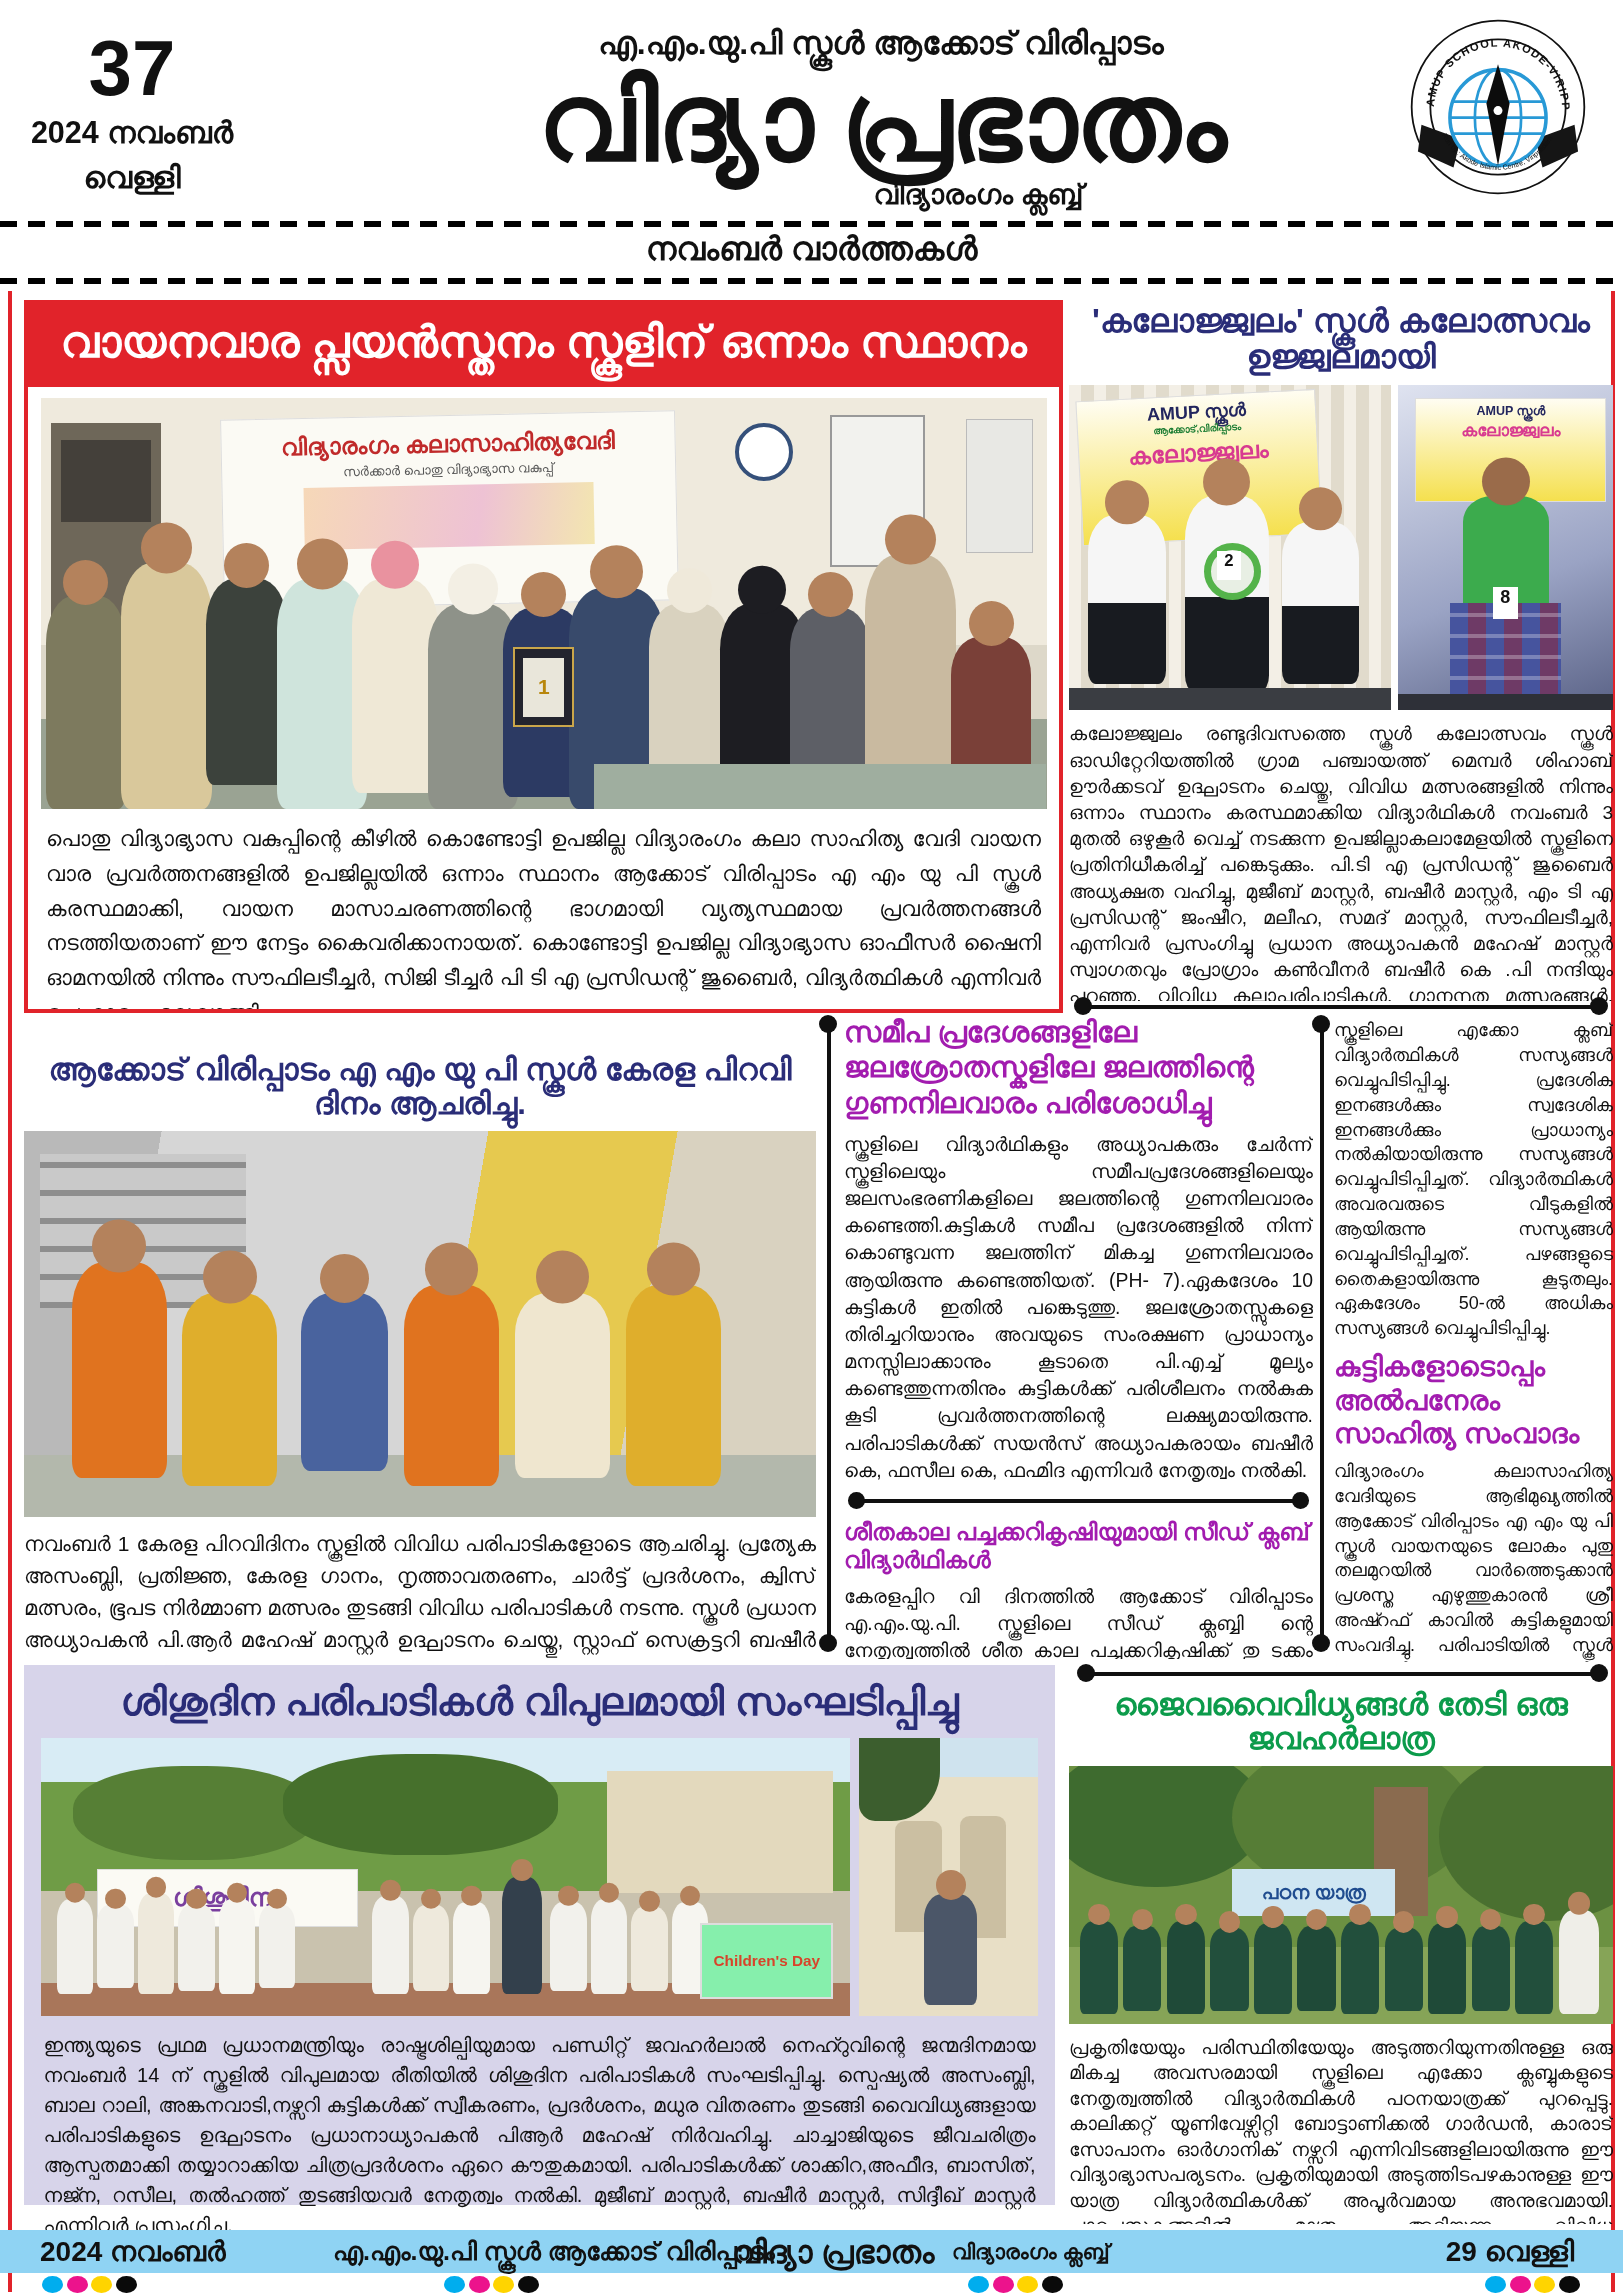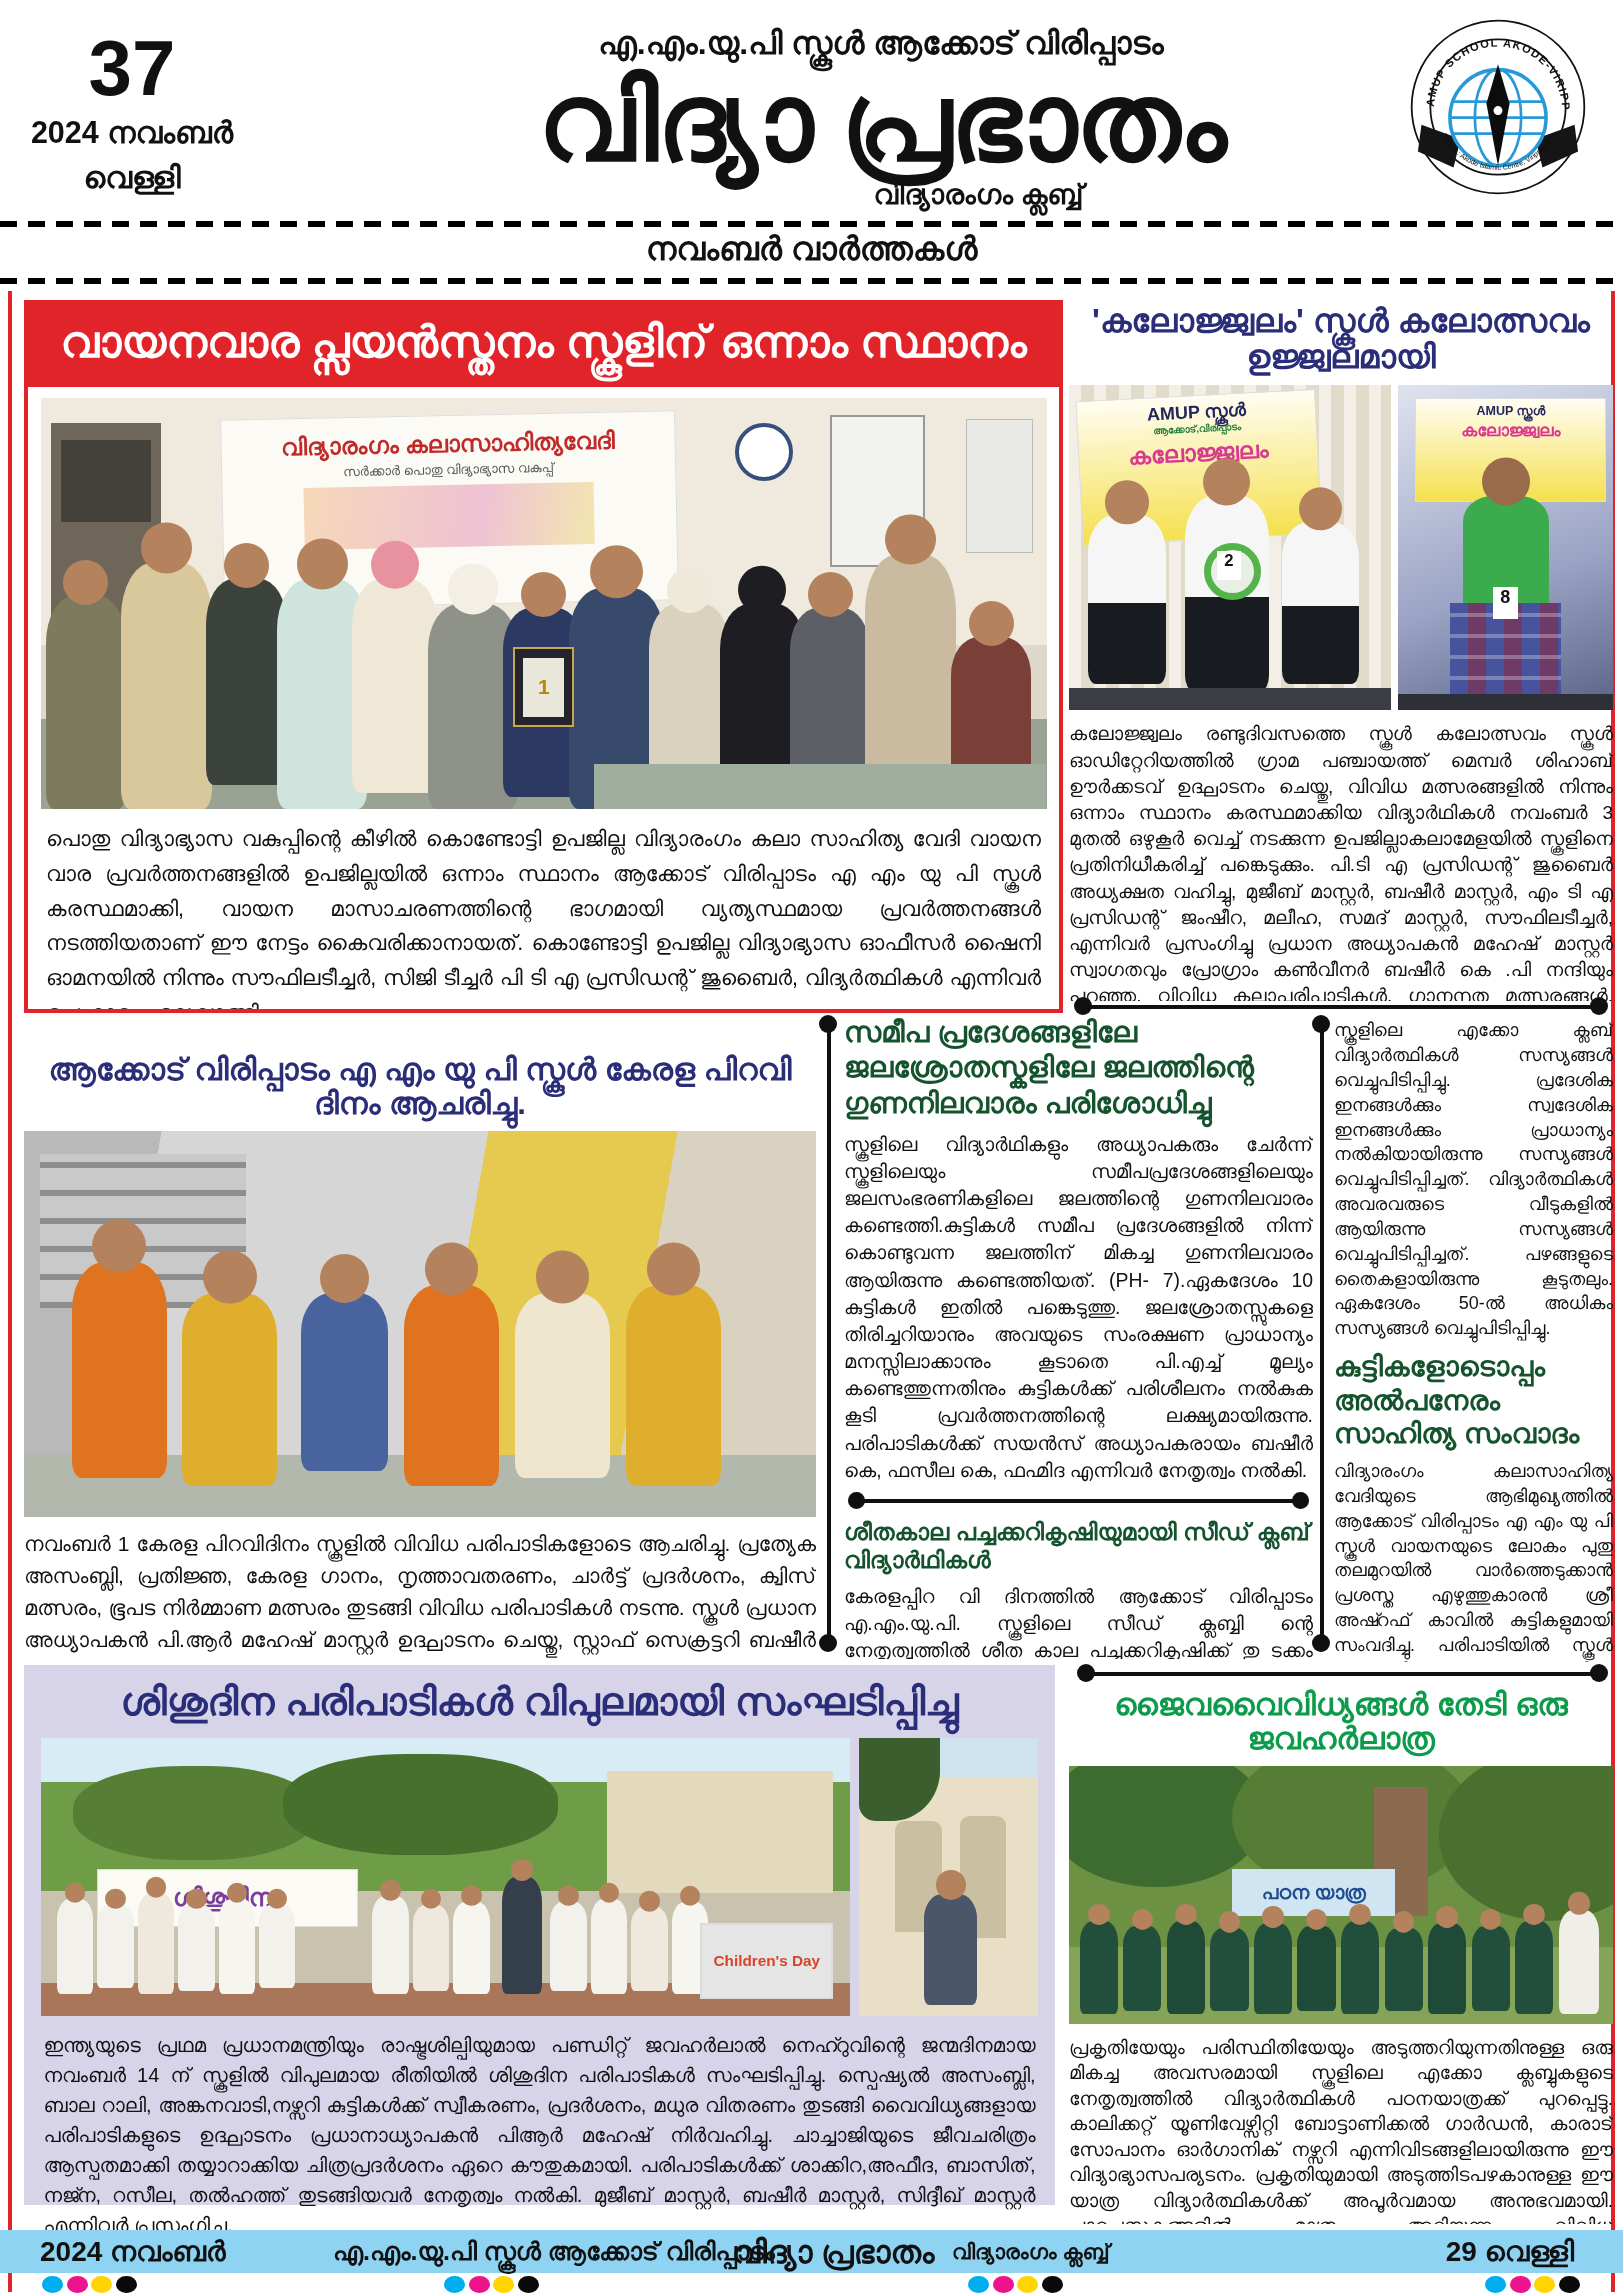--- a/index.html
+++ b/index.html
@@ -23,21 +23,21 @@
   .vr::before{top:-5.6px;} .vr::after{bottom:-5.6px;}
   .hr-flow{position:relative;height:3.5px;background:#101010;margin:15.3px 7px;}
   .hr-flow::before,.hr-flow::after{content:"";position:absolute;width:16.7px;height:16.7px;border-radius:50%;background:#101010;top:-7px;}
   .hr-flow::before{left:-2.8px;} .hr-flow::after{right:-2.8px;}
   .edge{width:4.2px;background:#e1232a;top:291px;bottom:2.8px;}
   
   .jt{text-align:justify;font-weight:500;}
   .box-red{border:4.2px solid #e1232a;background:#fff;overflow:hidden;}
   .head-redbar{background:#e1232a;color:#fff;font-size:44px;font-weight:700;text-align:center;padding:15.3px 7px 22px;line-height:1.05;}
   .head-navy{color:#2a2d78;font-weight:800;}
-  .head-black{color:#14532d;font-weight:800;}
+  .head-black{color:#a21caf;font-weight:800;}
   .head-green{color:#0c9b4b;font-weight:800;}
   .caption{font-size:21.5px;line-height:1.62;margin:12.5px 18px 7px;}
   
   .photo{position:relative;overflow:hidden;background:#cfcfc9;}
   .fig{position:absolute;display:block;border-radius:34% 34% 10% 10% / 22% 22% 8% 8%;}
   .fig::before{content:"";position:absolute;left:22%;top:0;width:56%;padding-top:56%;border-radius:50%;
                background:var(--s,#b4825c);transform:translateY(-80%);}
   .banner-card{position:absolute;background:#fbfaf4;border:1.4px solid #ddd;text-align:center;}
   .stripes{background:repeating-linear-gradient(90deg,#f3efe6 0 12.5px,#e1dbcc 12.5px 25px);}
   
@@ -213,21 +213,21 @@
         <i class="fig" style="left:22%;bottom:8%;width:4.5%;height:34%;background:#f6f5f0;"></i>
         <i class="fig" style="left:27%;bottom:10%;width:4.5%;height:30%;background:#f2f1ec;"></i>
         <i class="fig" style="left:41%;bottom:8%;width:4.5%;height:35%;background:#f2f1ec;"></i>
         <i class="fig" style="left:46%;bottom:9%;width:4.5%;height:31%;background:#eee9dc;"></i>
         <i class="fig" style="left:51%;bottom:8%;width:4.5%;height:33%;background:#f6f5f0;"></i>
         <i class="fig" style="left:57%;bottom:8%;width:5%;height:42%;background:#33404c;"></i>
         <i class="fig" style="left:63%;bottom:9%;width:4.5%;height:32%;background:#f2f1ec;"></i>
         <i class="fig" style="left:68%;bottom:8%;width:4.5%;height:34%;background:#f2f1ec;"></i>
         <i class="fig" style="left:73%;bottom:9%;width:4.5%;height:30%;background:#eee9dc;"></i>
         <i class="fig" style="left:78%;bottom:8%;width:4.5%;height:33%;background:#f6f5f0;"></i>
-        <div class="abs" style="right:2%;bottom:6%;width:16%;height:26%;background:#e5e5e5;border:2.1px solid #ddd;display:flex;align-items:center;justify-content:center;margin-top:15px;">
+        <div class="abs" style="right:2%;bottom:6%;width:16%;height:26%;background:#86efac;border:2.1px solid #ddd;display:flex;align-items:center;justify-content:center;margin-top:15px;">
           <div style="font-size:15.3px;font-weight:800;color:#d8432a;">Children's Day</div>
         </div>
       </div>
       <div class="photo" style="width:179px;">
         <div class="abs" style="inset:0;background:linear-gradient(#cfe3ee 0 14%,#e8dfc6 14%);"></div>
         <div class="abs" style="left:0;top:0;width:45%;height:30%;background:#3c5e2e;border-radius:0 0 60% 20%;"></div>
         <div class="abs" style="left:20%;top:30%;width:26%;height:40%;background:#cbbfa2;border-radius:9.7px 9.7px 0 0;"></div>
         <div class="abs" style="left:56%;top:28%;width:26%;height:44%;background:#cbbfa2;border-radius:9.7px 9.7px 0 0;"></div>
         <i class="fig" style="left:36%;bottom:4%;width:30%;height:40%;background:#4b5668;"></i>
       </div>

